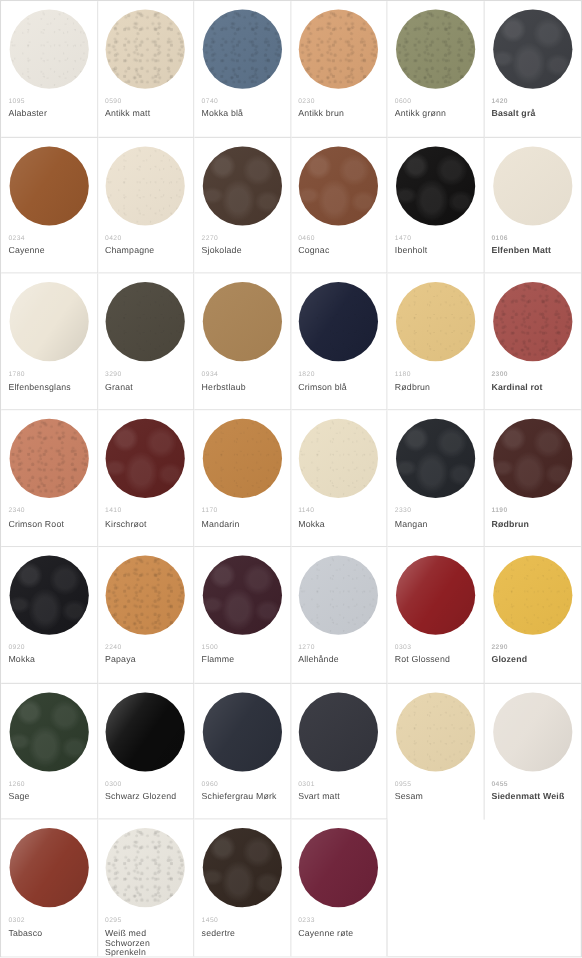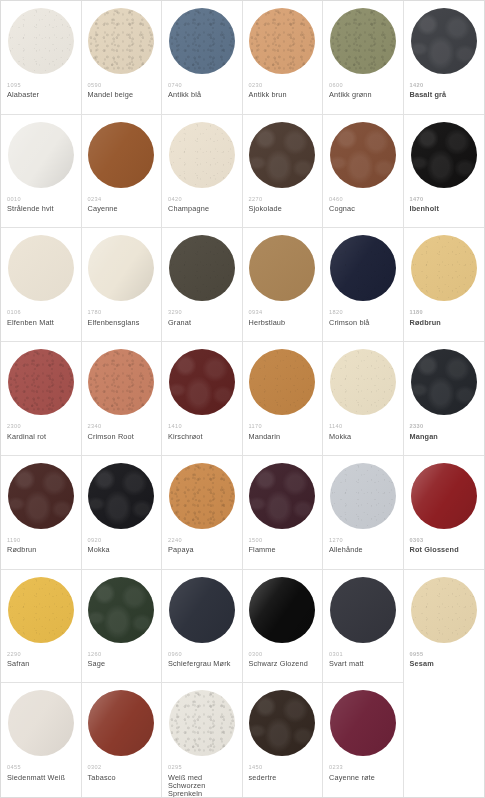--- a/index.html
+++ b/index.html
@@ -115,33 +115,33 @@
     </div>
     <div class="swatch-cell">
       <div class="swatch-disc-wrap">
         <div class="swatch-disc" style="background: rgb(227, 213, 189);">
           <div class="grain" style="background-image: radial-gradient(circle at 22% 28%, rgba(0, 0, 0, 0.18) 1.1px, transparent 1.6px), radial-gradient(circle at 58% 18%, rgba(0, 0, 0, 0.15) 1px, transparent 1.5px), radial-gradient(circle at 75% 45%, rgba(0, 0, 0, 0.17) 1.2px, transparent 1.7px), radial-gradient(circle at 35% 62%, rgba(0, 0, 0, 0.16) 1.1px, transparent 1.6px), radial-gradient(circle at 62% 78%, rgba(0, 0, 0, 0.14) 1px, transparent 1.5px), radial-gradient(circle at 15% 70%, rgba(0, 0, 0, 0.15) 1px, transparent 1.5px), radial-gradient(circle at 88% 72%, rgba(0, 0, 0, 0.13) 0.9px, transparent 1.4px); background-size: 13px 13px, 17px 17px, 11px 11px, 19px 19px, 15px 15px, 21px 21px, 9px 9px;"></div>
           <div class="sheen" style="background-image: linear-gradient(140deg, rgba(255, 255, 255, 0.05) 0%, rgba(0, 0, 0, 0.03) 100%);"></div>
         </div>
       </div>
       <div class="swatch-meta">
         <span class="swatch-code">0590</span>
-        <span class="swatch-name">Mandel beige</span>
+        <span class="swatch-name">Antikk matt</span>
       </div>
     </div>
     <div class="swatch-cell">
       <div class="swatch-disc-wrap">
         <div class="swatch-disc" style="background: rgb(91, 113, 137);">
           <div class="grain" style="background-image: radial-gradient(circle at 22% 28%, rgba(0, 0, 0, 0.18) 1.1px, transparent 1.6px), radial-gradient(circle at 58% 18%, rgba(0, 0, 0, 0.15) 1px, transparent 1.5px), radial-gradient(circle at 75% 45%, rgba(0, 0, 0, 0.17) 1.2px, transparent 1.7px), radial-gradient(circle at 35% 62%, rgba(0, 0, 0, 0.16) 1.1px, transparent 1.6px), radial-gradient(circle at 62% 78%, rgba(0, 0, 0, 0.14) 1px, transparent 1.5px), radial-gradient(circle at 15% 70%, rgba(0, 0, 0, 0.15) 1px, transparent 1.5px), radial-gradient(circle at 88% 72%, rgba(0, 0, 0, 0.13) 0.9px, transparent 1.4px); background-size: 13px 13px, 17px 17px, 11px 11px, 19px 19px, 15px 15px, 21px 21px, 9px 9px;"></div>
           <div class="sheen" style="background-image: linear-gradient(140deg, rgba(255, 255, 255, 0.05) 0%, rgba(0, 0, 0, 0.03) 100%);"></div>
         </div>
       </div>
       <div class="swatch-meta">
         <span class="swatch-code">0740</span>
-        <span class="swatch-name">Antikk blå</span>
+        <span class="swatch-name">Mokka blå</span>
       </div>
     </div>
     <div class="swatch-cell">
       <div class="swatch-disc-wrap">
         <div class="swatch-disc" style="background: rgb(216, 161, 115);">
           <div class="grain" style="background-image: radial-gradient(circle at 22% 28%, rgba(0, 0, 0, 0.18) 1.1px, transparent 1.6px), radial-gradient(circle at 58% 18%, rgba(0, 0, 0, 0.15) 1px, transparent 1.5px), radial-gradient(circle at 75% 45%, rgba(0, 0, 0, 0.17) 1.2px, transparent 1.7px), radial-gradient(circle at 35% 62%, rgba(0, 0, 0, 0.16) 1.1px, transparent 1.6px), radial-gradient(circle at 62% 78%, rgba(0, 0, 0, 0.14) 1px, transparent 1.5px), radial-gradient(circle at 15% 70%, rgba(0, 0, 0, 0.15) 1px, transparent 1.5px), radial-gradient(circle at 88% 72%, rgba(0, 0, 0, 0.13) 0.9px, transparent 1.4px); background-size: 13px 13px, 17px 17px, 11px 11px, 19px 19px, 15px 15px, 21px 21px, 9px 9px;"></div>
           <div class="sheen" style="background-image: linear-gradient(140deg, rgba(255, 255, 255, 0.05) 0%, rgba(0, 0, 0, 0.03) 100%);"></div>
         </div>
       </div>
       <div class="swatch-meta">
@@ -168,31 +168,20 @@
           <div class="sheen" style="background-image: linear-gradient(140deg, rgba(255, 255, 255, 0.05) 0%, rgba(0, 0, 0, 0.03) 100%);"></div>
         </div>
       </div>
       <div class="swatch-meta">
         <span class="swatch-code">1420</span>
         <span class="swatch-name">Basalt grå</span>
       </div>
     </div>
     <div class="swatch-cell">
       <div class="swatch-disc-wrap">
-        <div class="swatch-disc" style="background: rgb(236, 234, 229);">
-          <div class="sheen" style="background-image: linear-gradient(125deg, rgba(255, 255, 255, 0.3) 0%, rgba(255, 255, 255, 0.06) 34%, rgba(0, 0, 0, 0) 55%, rgba(0, 0, 0, 0.1) 100%);"></div>
-        </div>
-      </div>
-      <div class="swatch-meta">
-        <span class="swatch-code">0010</span>
-        <span class="swatch-name">Strålende hvit</span>
-      </div>
-    </div>
-    <div class="swatch-cell">
-      <div class="swatch-disc-wrap">
         <div class="swatch-disc" style="background: rgb(150, 87, 44);">
           <div class="sheen" style="background-image: linear-gradient(125deg, rgba(255, 255, 255, 0.12) 0%, rgba(255, 255, 255, 0.02) 45%, rgba(0, 0, 0, 0.06) 100%);"></div>
         </div>
       </div>
       <div class="swatch-meta">
         <span class="swatch-code">0234</span>
         <span class="swatch-name">Cayenne</span>
       </div>
     </div>
     <div class="swatch-cell">
@@ -457,59 +446,59 @@
     </div>
     <div class="swatch-cell">
       <div class="swatch-disc-wrap">
         <div class="swatch-disc" style="background: rgb(232, 187, 74);">
           <div class="grain" style="background-image: radial-gradient(circle at 20% 30%, rgba(0, 0, 0, 0.1) 0.5px, transparent 0.8px), radial-gradient(circle at 65% 15%, rgba(0, 0, 0, 0.08) 0.5px, transparent 0.8px), radial-gradient(circle at 40% 70%, rgba(0, 0, 0, 0.09) 0.5px, transparent 0.8px), radial-gradient(circle at 80% 60%, rgba(0, 0, 0, 0.07) 0.5px, transparent 0.8px), radial-gradient(circle at 12% 80%, rgba(0, 0, 0, 0.08) 0.5px, transparent 0.8px); background-size: 13px 13px, 17px 17px, 11px 11px, 19px 19px, 15px 15px, 21px 21px, 9px 9px;"></div>
           <div class="sheen" style="background-image: linear-gradient(140deg, rgba(255, 255, 255, 0.05) 0%, rgba(0, 0, 0, 0.03) 100%);"></div>
         </div>
       </div>
       <div class="swatch-meta">
         <span class="swatch-code">2290</span>
-        <span class="swatch-name">Safran</span>
+        <span class="swatch-name">Glozend</span>
       </div>
     </div>
     <div class="swatch-cell">
       <div class="swatch-disc-wrap">
         <div class="swatch-disc" style="background: rgb(44, 58, 42);">
           <div class="grain" style="background-image: radial-gradient(at 25% 25%, rgba(255, 255, 255, 0.16) 6px, transparent 11px), radial-gradient(at 70% 30%, rgba(255, 255, 255, 0.12) 7px, transparent 13px), radial-gradient(at 45% 68%, rgba(255, 255, 255, 0.13) 8px, transparent 14px), radial-gradient(at 82% 70%, rgba(255, 255, 255, 0.1) 6px, transparent 11px), radial-gradient(at 12% 62%, rgba(255, 255, 255, 0.11) 5px, transparent 10px); background-size: 100% 100%; mix-blend-mode: screen;"></div>
           <div class="sheen" style="background-image: linear-gradient(140deg, rgba(255, 255, 255, 0.05) 0%, rgba(0, 0, 0, 0.03) 100%);"></div>
         </div>
       </div>
       <div class="swatch-meta">
         <span class="swatch-code">1260</span>
         <span class="swatch-name">Sage</span>
       </div>
     </div>
     <div class="swatch-cell">
       <div class="swatch-disc-wrap">
+        <div class="swatch-disc" style="background: rgb(12, 12, 12);">
+          <div class="sheen" style="background-image: linear-gradient(125deg, rgba(255, 255, 255, 0.3) 0%, rgba(255, 255, 255, 0.06) 34%, rgba(0, 0, 0, 0) 55%, rgba(0, 0, 0, 0.1) 100%);"></div>
+        </div>
+      </div>
+      <div class="swatch-meta">
+        <span class="swatch-code">0300</span>
+        <span class="swatch-name">Schwarz Glozend</span>
+      </div>
+    </div>
+    <div class="swatch-cell">
+      <div class="swatch-disc-wrap">
         <div class="swatch-disc" style="background: rgb(43, 47, 58);">
           <div class="sheen" style="background-image: linear-gradient(125deg, rgba(255, 255, 255, 0.12) 0%, rgba(255, 255, 255, 0.02) 45%, rgba(0, 0, 0, 0.06) 100%);"></div>
         </div>
       </div>
       <div class="swatch-meta">
         <span class="swatch-code">0960</span>
         <span class="swatch-name">Schiefergrau Mørk</span>
       </div>
     </div>
     <div class="swatch-cell">
       <div class="swatch-disc-wrap">
-        <div class="swatch-disc" style="background: rgb(12, 12, 12);">
-          <div class="sheen" style="background-image: linear-gradient(125deg, rgba(255, 255, 255, 0.3) 0%, rgba(255, 255, 255, 0.06) 34%, rgba(0, 0, 0, 0) 55%, rgba(0, 0, 0, 0.1) 100%);"></div>
-        </div>
-      </div>
-      <div class="swatch-meta">
-        <span class="swatch-code">0300</span>
-        <span class="swatch-name">Schwarz Glozend</span>
-      </div>
-    </div>
-    <div class="swatch-cell">
-      <div class="swatch-disc-wrap">
         <div class="swatch-disc" style="background: rgb(51, 52, 60);">
           <div class="sheen" style="background-image: linear-gradient(140deg, rgba(255, 255, 255, 0.05) 0%, rgba(0, 0, 0, 0.03) 100%);"></div>
         </div>
       </div>
       <div class="swatch-meta">
         <span class="swatch-code">0301</span>
         <span class="swatch-name">Svart matt</span>
       </div>
     </div>
     <div class="swatch-cell last-row">

